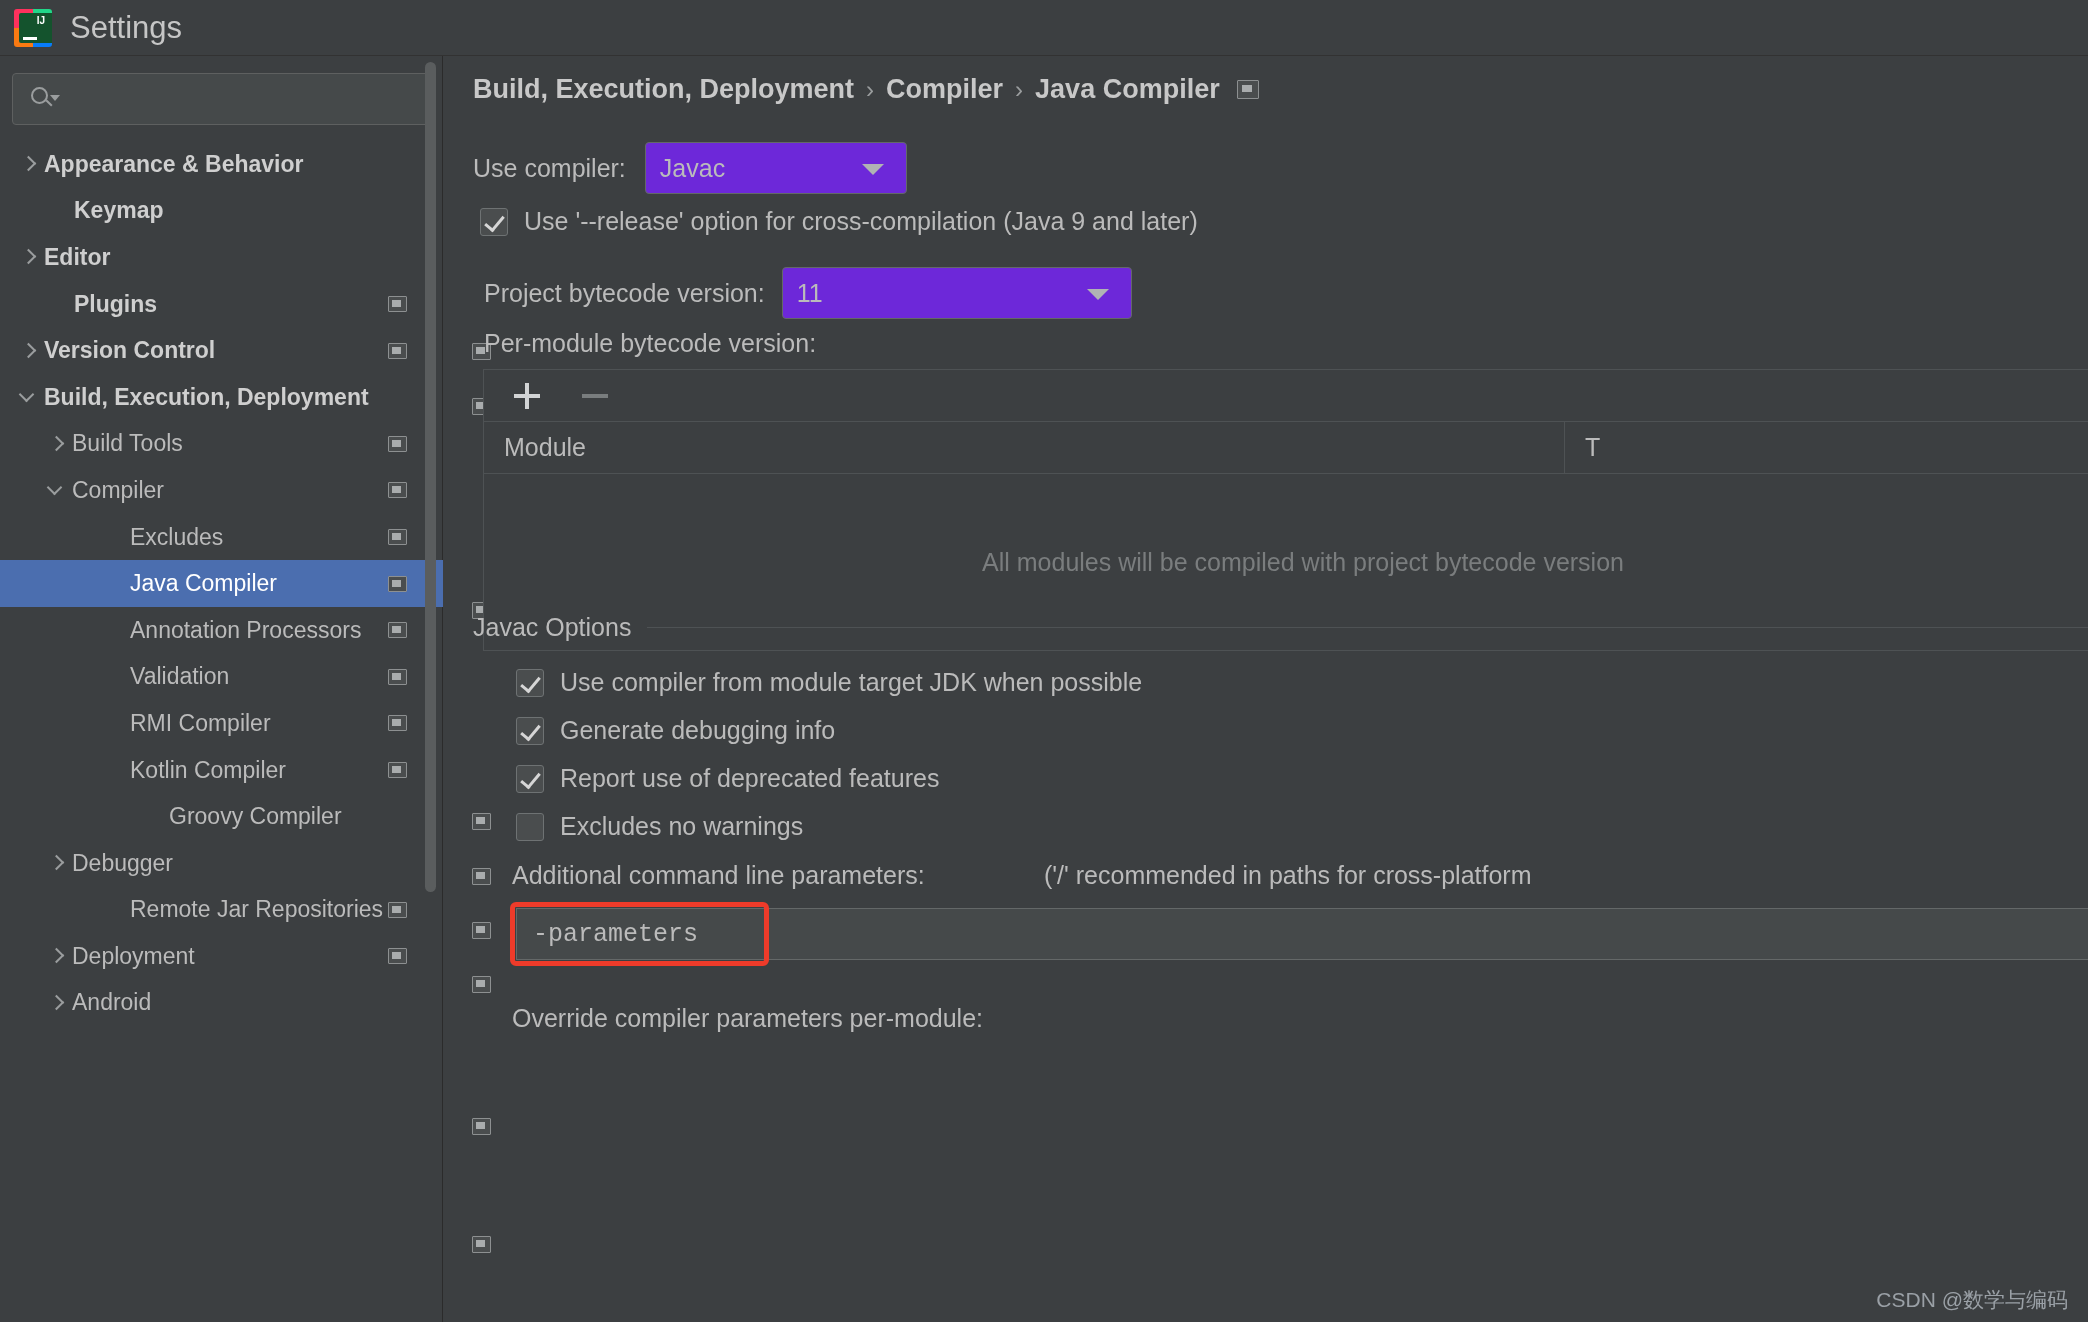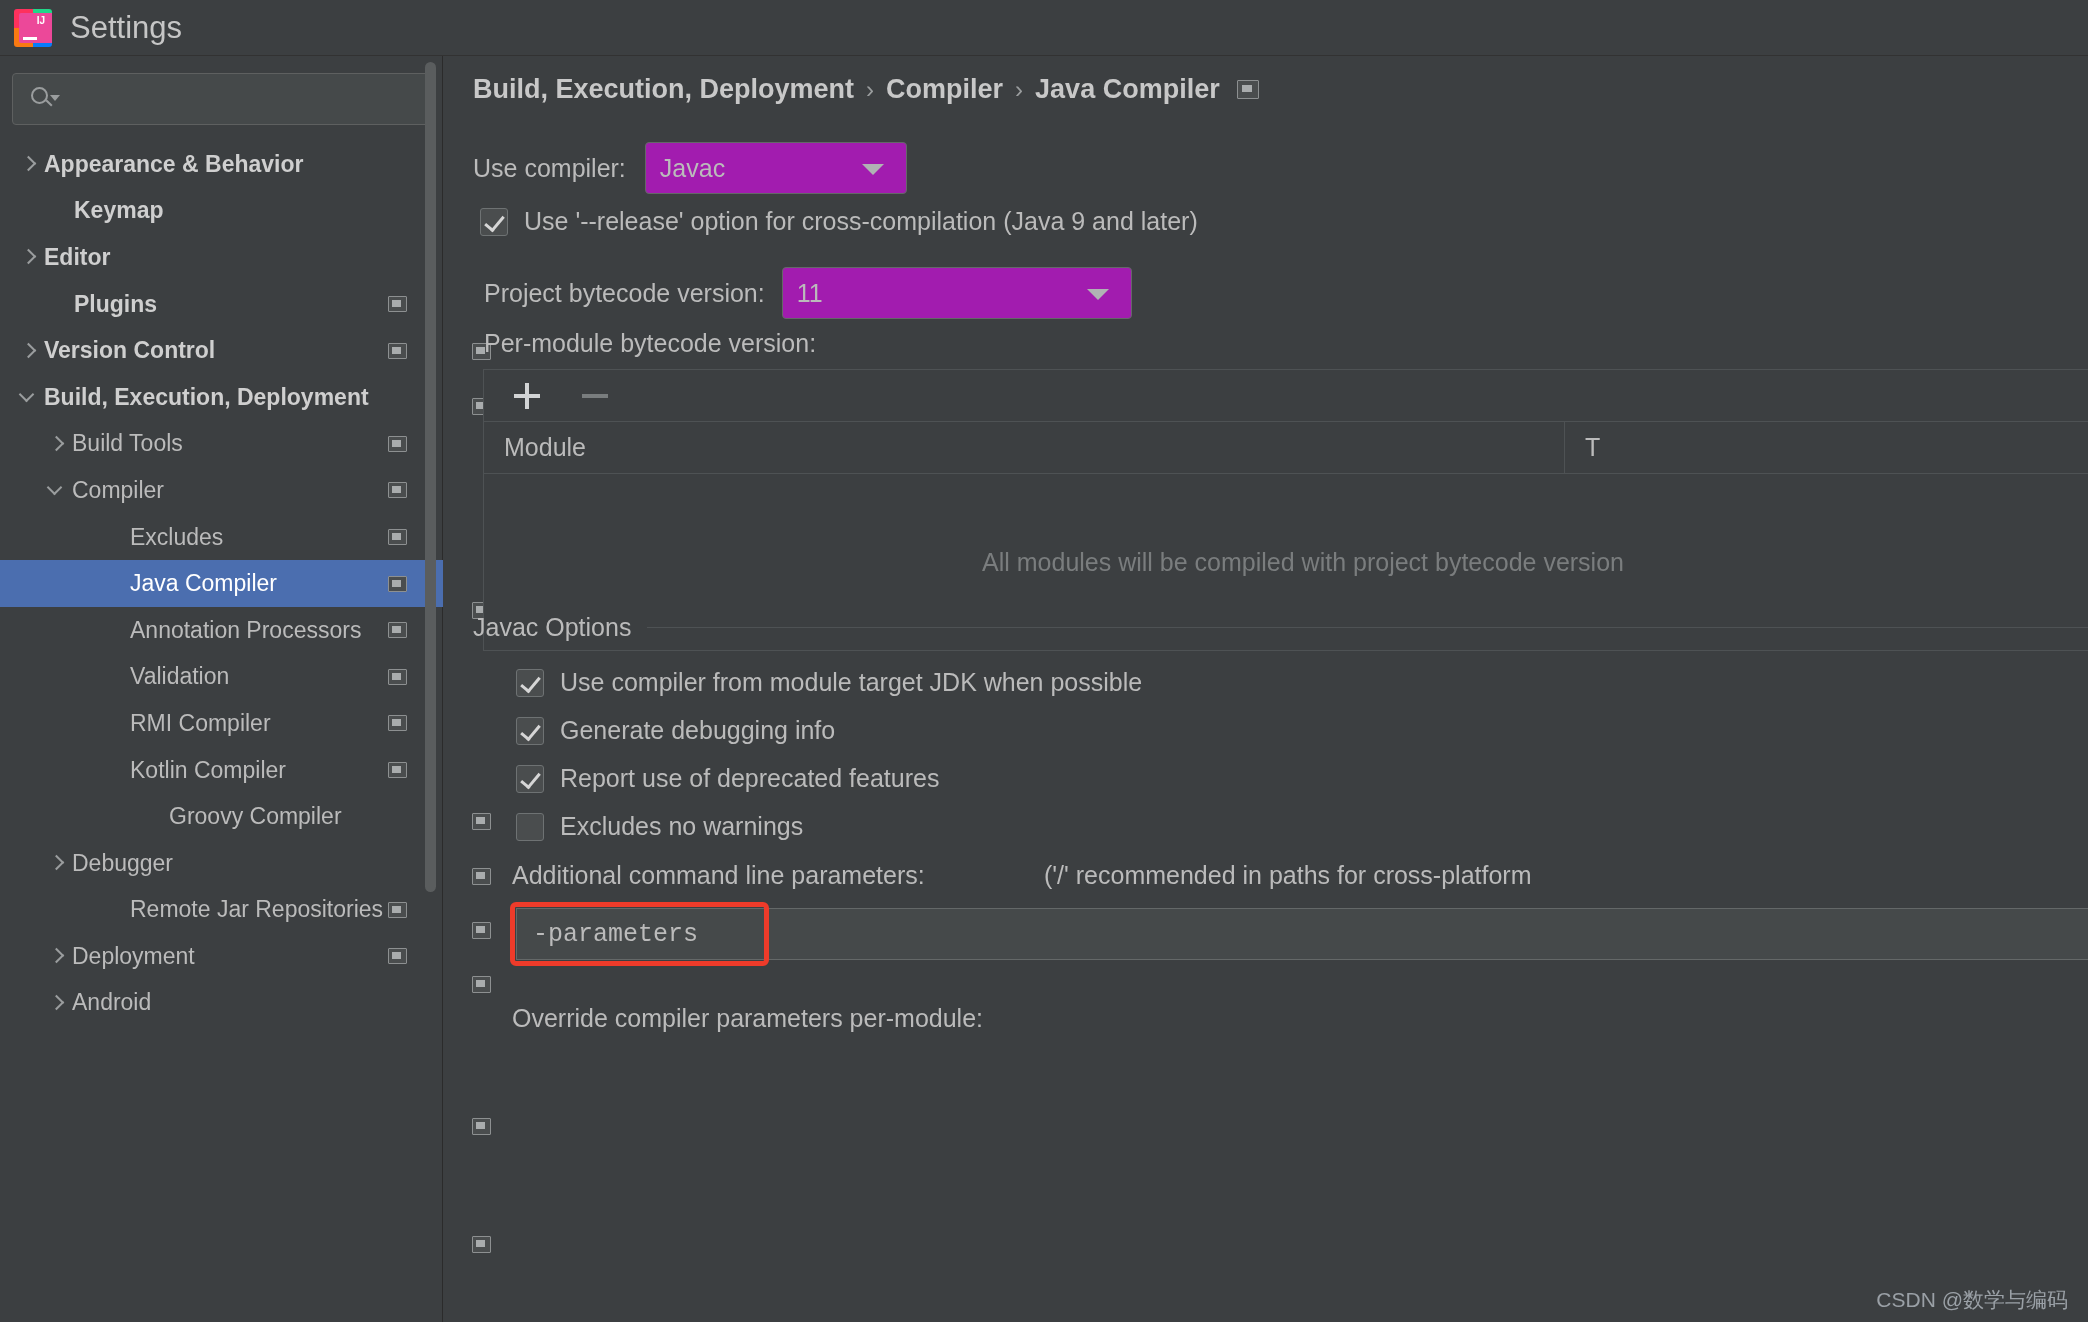--- a/index.html
+++ b/index.html
@@ -31,21 +31,21 @@
     flex: 0 0 auto;
     border-radius: 3px;
     overflow: hidden;
   }
   .ij-logo .q1 { position:absolute; left:0; top:0; width:19px; height:19px; background:#fe315d; }
   .ij-logo .q2 { position:absolute; right:0; top:0; width:19px; height:19px; background:#21d789; }
   .ij-logo .q3 { position:absolute; left:0; bottom:0; width:19px; height:19px; background:#f97a12; }
   .ij-logo .q4 { position:absolute; right:0; bottom:0; width:19px; height:19px; background:#087cfa; }
   .ij-logo .inner {
     position:absolute; left:5px; top:4px; width:44px; height:30px;
-    background:#ec4899; border-radius:2px;
+    background:#14532d; border-radius:2px;
     color:#fff; font-size:10px; font-weight:bold;
     font-family:"Liberation Sans", sans-serif;
     display:flex; align-items:flex-start; justify-content:center;
     padding-top:2px;
   }
   .ij-logo .bar {
     position:absolute; left:9px; bottom:7px; width:14px; height:3px; background:#fff;
   }
   .title-text {
     margin-left: 18px;
@@ -168,21 +168,21 @@
     border: 1px solid #8d9091; border-radius: 1px; background: #4a4d4e;
   }
   .gutter-icon::after {
     content:''; position:absolute; left:3px; top:3px; width:9px; height:7px; background:#a9acad;
   }
 
   .row-label { font-size: 25px; color: #bbbbbb; white-space: nowrap; }
 
   
   .combo {
-    background: #a21caf; border: 1px solid #646868; border-radius: 4px;
+    background: #6d28d9; border: 1px solid #646868; border-radius: 4px;
     height: 52px; display: flex; align-items: center;
     padding: 0 0 0 14px; position: relative;
   }
   .combo .val { font-size: 25px; color: #bbbbbb; }
   .combo .chev {
     position:absolute; right: 22px; top: 50%; margin-top: -4px;
     width:0;height:0;border-left:11px solid transparent;border-right:11px solid transparent;
     border-top:11px solid #b0b3b4;
   }
 

